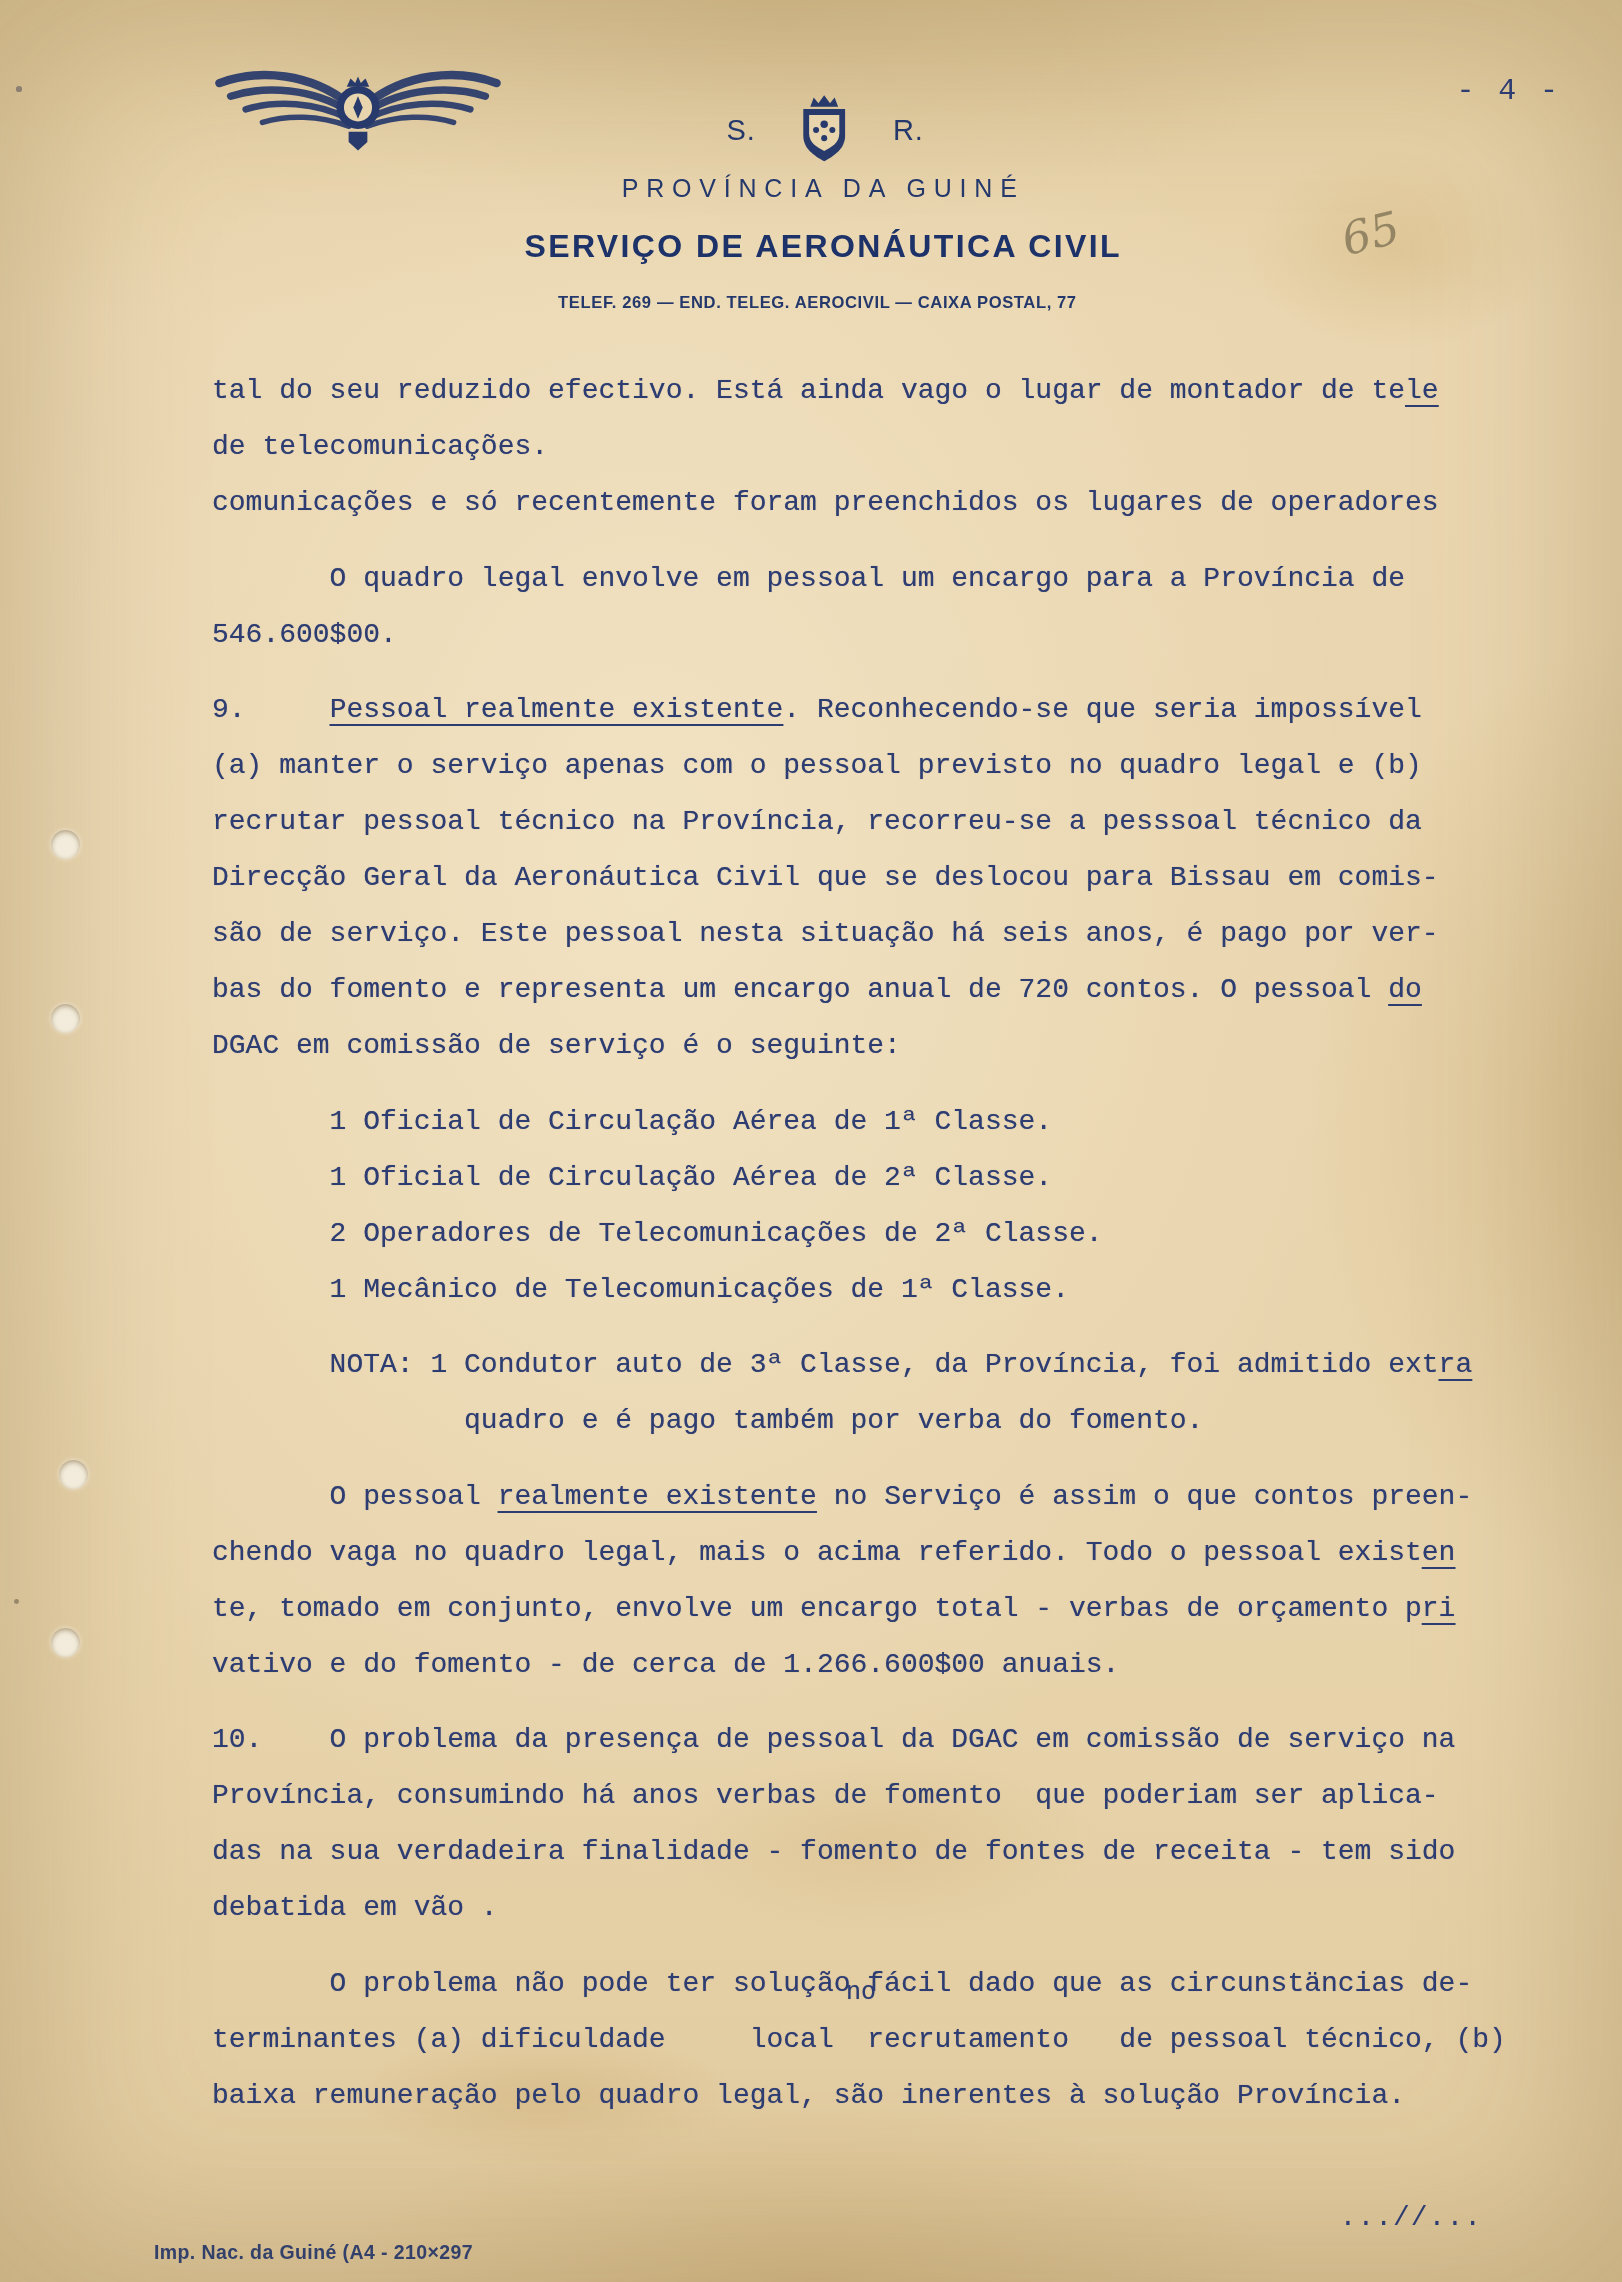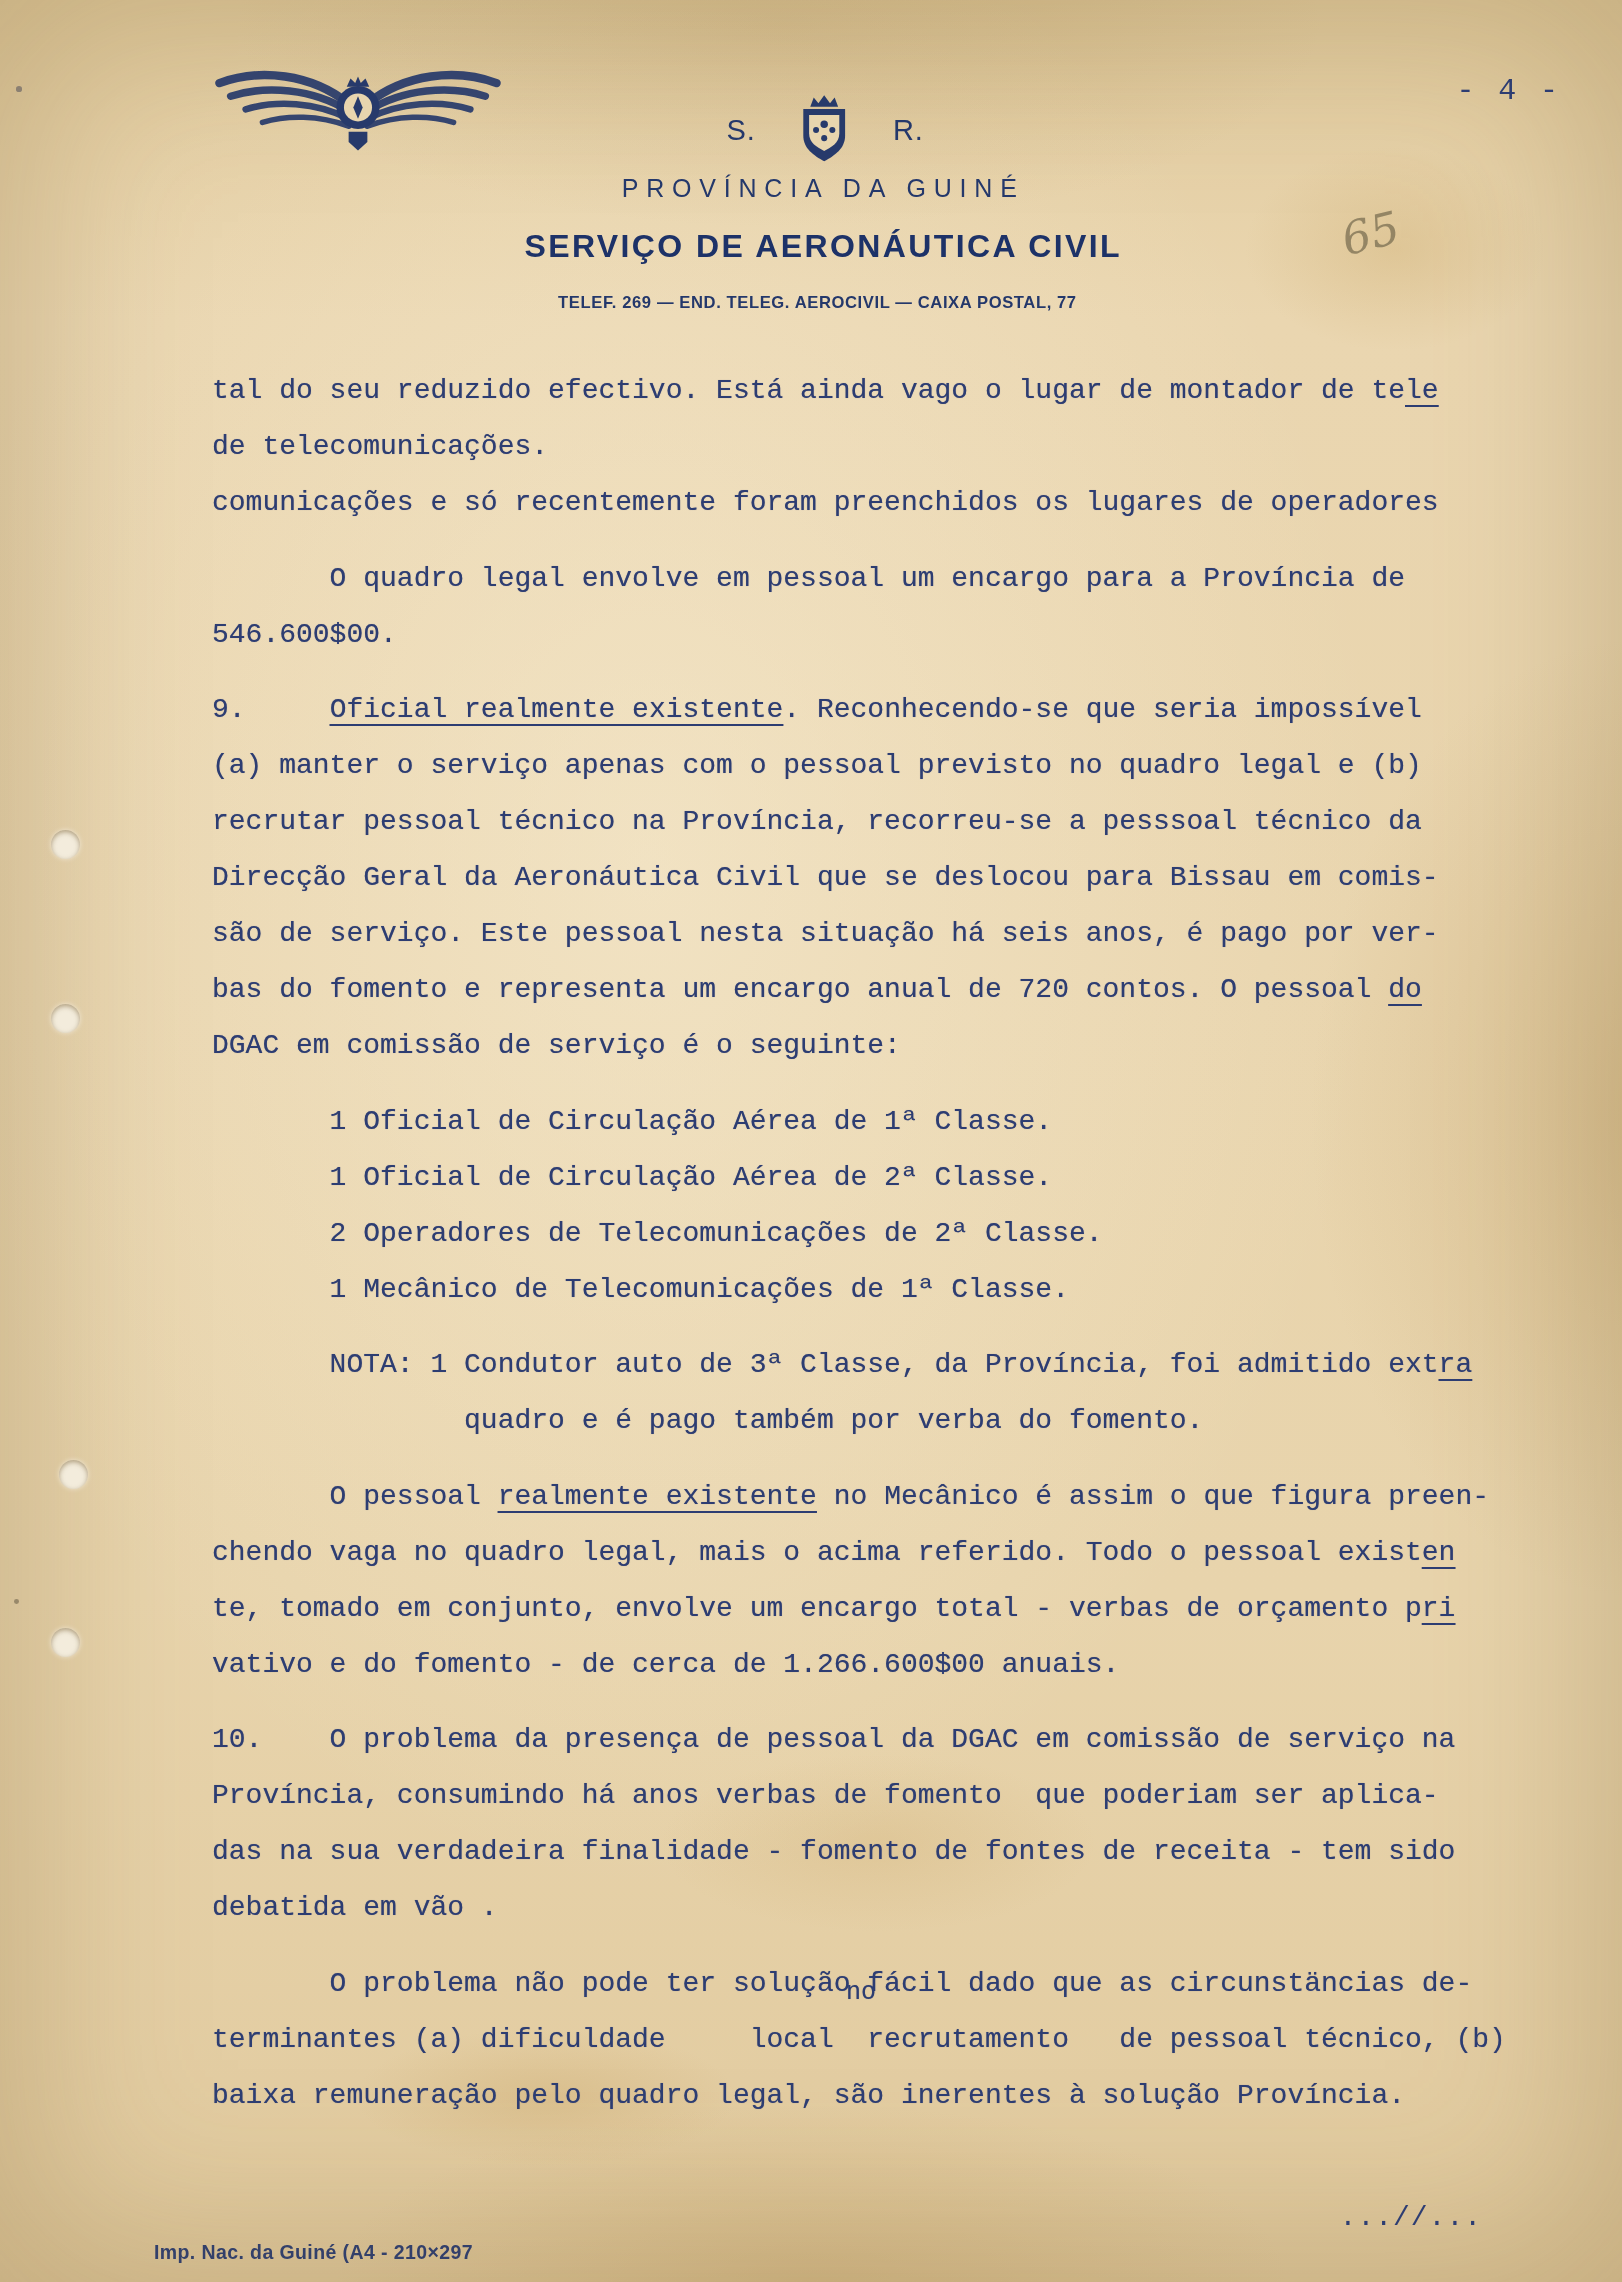--- a/index.html
+++ b/index.html
@@ -173,21 +173,21 @@
       <div class="line">de telecomunicações.</div>
       <div class="line">comunicações e só recentemente foram preenchidos os lugares de operadores</div>
     </div>
 
     <div class="para">
       <div class="line">       O quadro legal envolve em pessoal um encargo para a Província de</div>
       <div class="line">546.600$00.</div>
     </div>
 
     <div class="para">
-      <div class="line"><span>9.     </span><span class="und">Oficial realmente existente</span><span>. Reconhecendo-se que seria impossível</span></div>
+      <div class="line"><span>9.     </span><span class="und">Pessoal realmente existente</span><span>. Reconhecendo-se que seria impossível</span></div>
       <div class="line">(a) manter o serviço apenas com o pessoal previsto no quadro legal e (b)</div>
       <div class="line">recrutar pessoal técnico na Província, recorreu-se a pesssoal técnico da</div>
       <div class="line">Direcção Geral da Aeronáutica Civil que se deslocou para Bissau em comis-</div>
       <div class="line">são de serviço. Este pessoal nesta situação há seis anos, é pago por ver-</div>
       <div class="line"><span>bas do fomento e representa um encargo anual de 720 contos. O pessoal </span><span class="und">do</span></div>
       <div class="line">DGAC em comissão de serviço é o seguinte:</div>
     </div>
 
     <div class="para">
       <div class="line">       1 Oficial de Circulação Aérea de 1ª Classe.</div>
@@ -195,21 +195,21 @@
       <div class="line">       2 Operadores de Telecomunicações de 2ª Classe.</div>
       <div class="line">       1 Mecânico de Telecomunicações de 1ª Classe.</div>
     </div>
 
     <div class="para">
       <div class="line"><span>       NOTA: 1 Condutor auto de 3ª Classe, da Província, foi admitido ext</span><span class="und">ra</span></div>
       <div class="line">               quadro e é pago também por verba do fomento.</div>
     </div>
 
     <div class="para">
-      <div class="line"><span>       O pessoal </span><span class="und">realmente existente</span><span> no Mecânico é assim o que figura preen-</span></div>
+      <div class="line"><span>       O pessoal </span><span class="und">realmente existente</span><span> no Serviço é assim o que contos preen-</span></div>
       <div class="line"><span>chendo vaga no quadro legal, mais o acima referido. Todo o pessoal exist</span><span class="und">en</span></div>
       <div class="line"><span>te, tomado em conjunto, envolve um encargo total - verbas de orçamento p</span><span class="und">ri</span></div>
       <div class="line">vativo e do fomento - de cerca de 1.266.600$00 anuais.</div>
     </div>
 
     <div class="para">
       <div class="line">10.    O problema da presença de pessoal da DGAC em comissão de serviço na</div>
       <div class="line">Província, consumindo há anos verbas de fomento  que poderiam ser aplica-</div>
       <div class="line">das na sua verdadeira finalidade - fomento de fontes de receita - tem sido</div>
       <div class="line">debatida em vão .</div>

